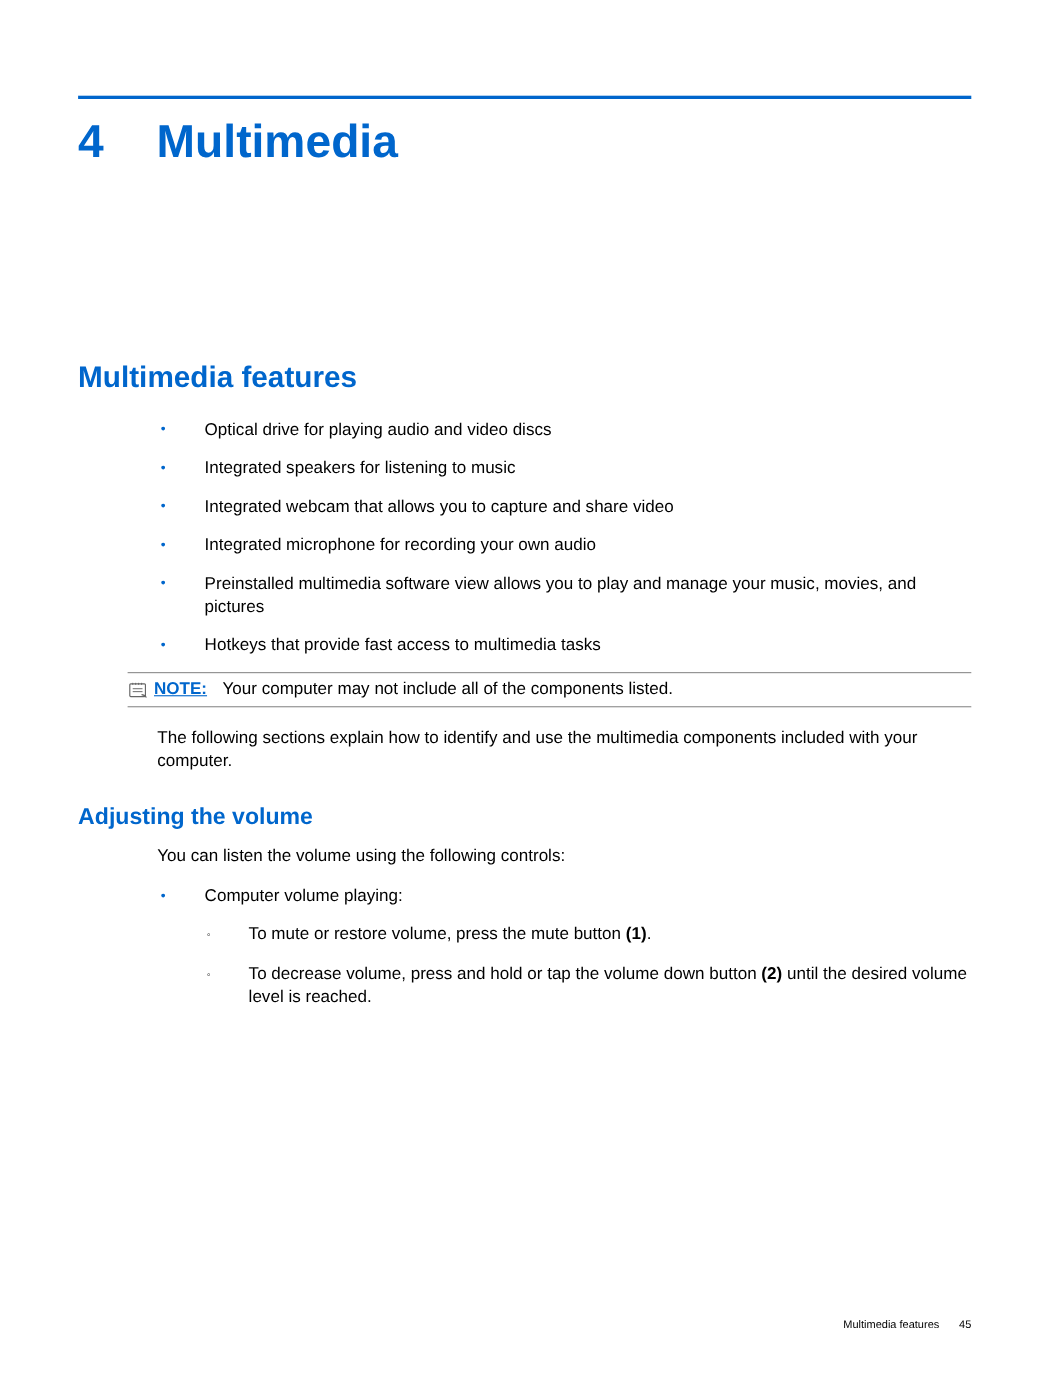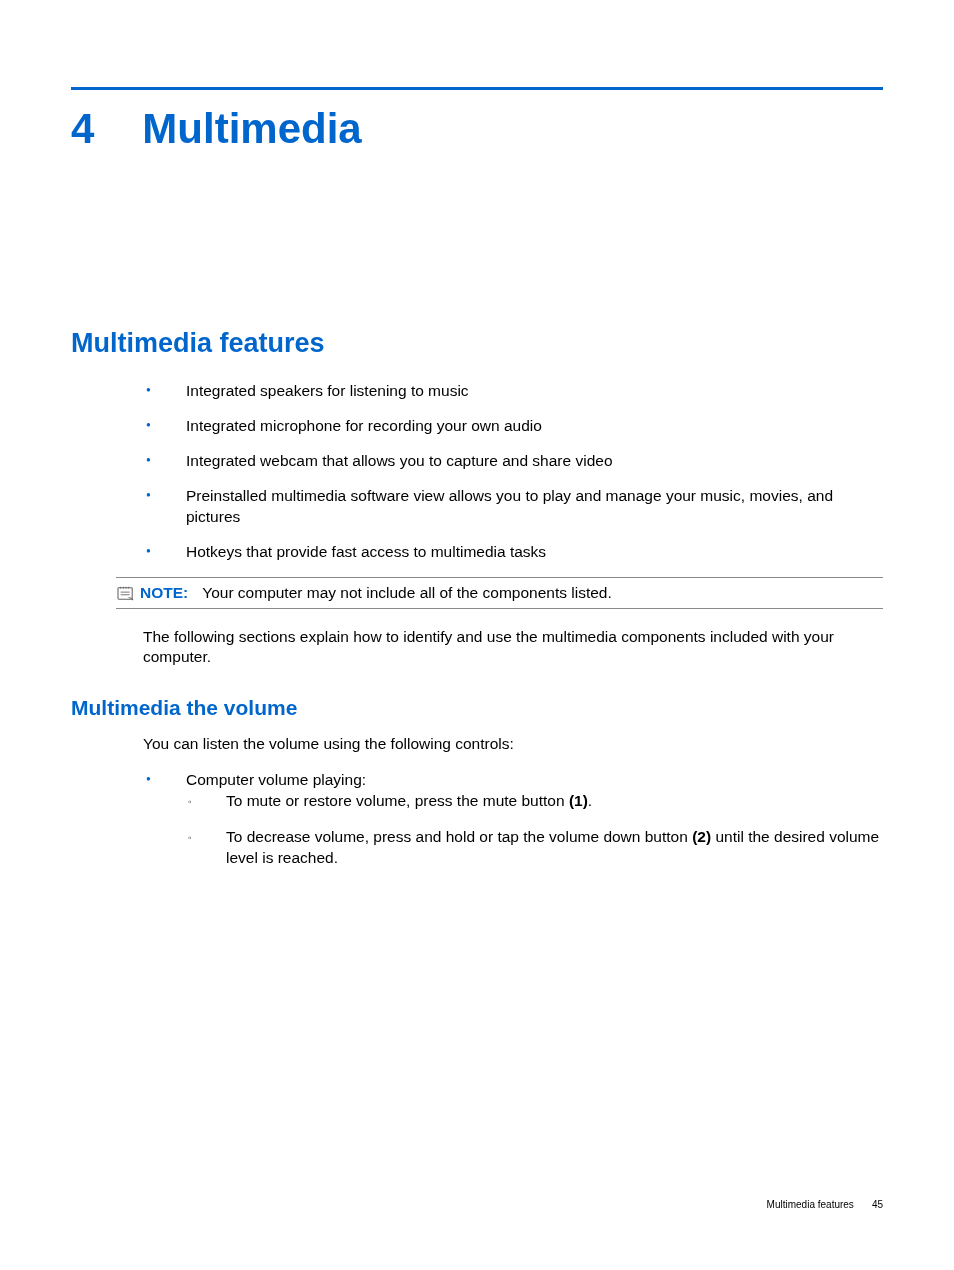--- a/index.html
+++ b/index.html
@@ -61,20 +61,21 @@
     ul.bullet-list > li::before {
       content: "●";
       color: #0066cc;
       font-size: 8px;
       position: absolute;
       left: 3px;
       top: 4px;
     }
     ul.sub-list {
       list-style: none;
+      margin-top: 14px;
     }
     ul.sub-list > li {
       position: relative;
       padding-left: 40px;
       font-size: 15.5px;
       line-height: 1.35;
       margin-bottom: 15px;
     }
     ul.sub-list > li::before {
       content: "◦";
@@ -97,20 +98,21 @@
     .note-icon {
       width: 20px;
       height: 16px;
       flex-shrink: 0;
       margin-right: 4px;
     }
     .note-label {
       color: #0066cc;
       font-weight: bold;
       margin-right: 14px;
+      text-decoration: underline;
     }
     .section-h2 {
       color: #0066cc;
       font-size: 21px;
       font-weight: bold;
       margin-top: 28px;
       margin-bottom: 14px;
     }
     .footer {
       position: absolute;
@@ -132,41 +134,42 @@
   <div class="top-rule"></div>
 
   <div class="chapter-heading">
     <span class="chapter-num">4</span><span>Multimedia</span>
   </div>
 
   <h1 class="section-h1">Multimedia features</h1>
 
 
   <ul class="bullet-list">
+    <li>Optical drive for playing audio and video discs</li>
     <li>Integrated speakers for listening to music</li>
+    <li>Integrated webcam that allows you to capture and share video</li>
     <li>Integrated microphone for recording your own audio</li>
-    <li>Integrated webcam that allows you to capture and share video</li>
     <li>Preinstalled multimedia software view allows you to play and manage your music, movies, and pictures</li>
     <li>Hotkeys that provide fast access to multimedia tasks</li>
   </ul>
 
   <div class="note-box">
     <svg class="note-icon" viewBox="0 0 22 18">
       <rect x="2" y="3" width="16" height="13" rx="1" fill="none" stroke="#666" stroke-width="1.2"></rect>
       <path d="M5 4 L5 2 M8 4 L8 2 M11 4 L11 2 M14 4 L14 2" stroke="#666" stroke-width="1"></path>
       <path d="M5 8 L15 8 M5 11 L15 11" stroke="#666" stroke-width="1"></path>
       <path d="M14 14 Q17 14 19 17" fill="none" stroke="#666" stroke-width="1.2"></path>
     </svg>
     <span class="note-label">NOTE:</span>
     <span>Your computer may not include all of the components listed.</span>
   </div>
 
   <p class="para body-indent">The following sections explain how to identify and use the multimedia components included with your computer.</p>
 
-  <h2 class="section-h2">Multimedia the volume</h2>
+  <h2 class="section-h2">Adjusting the volume</h2>
 
   <p class="para body-indent">You can listen the volume using the following controls:</p>
 
   <ul class="bullet-list">
     <li>
       <span>Computer volume playing:</span>
       <ul class="sub-list">
         <li>
           <span>To mute or restore volume, press the mute button </span><span class="bold-inline">(1)</span><span>.</span>
         </li>

